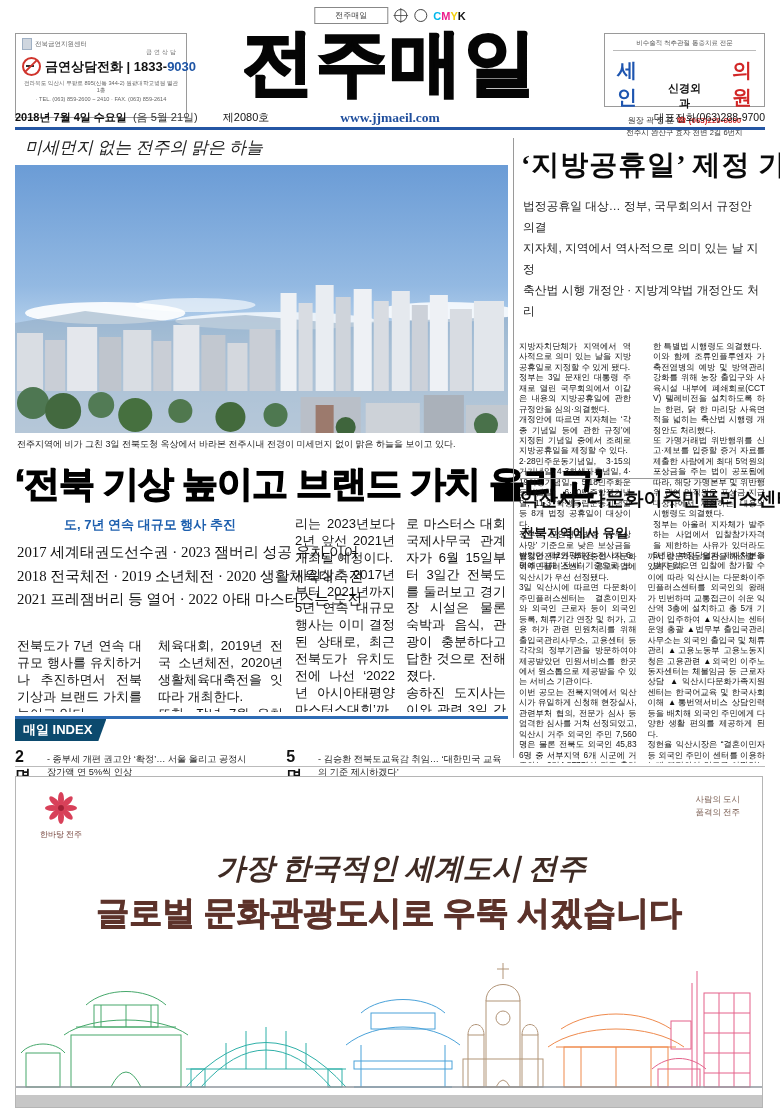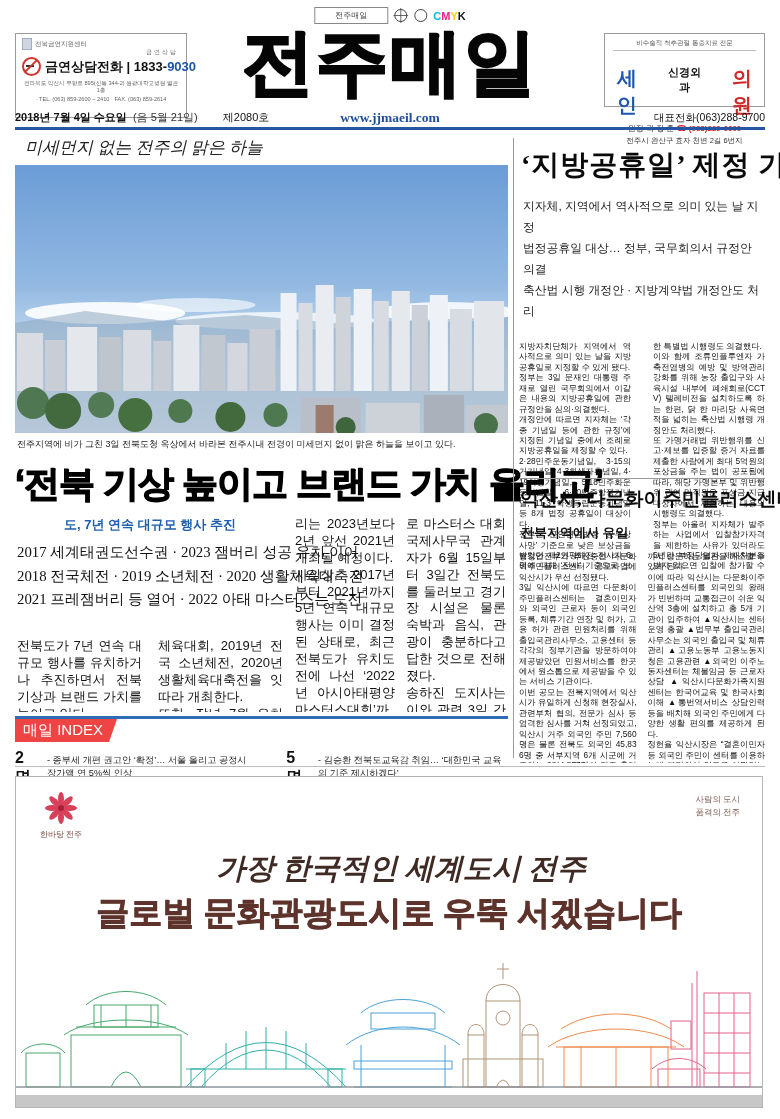--- a/index.html
+++ b/index.html
@@ -29,21 +29,21 @@
   .ad-left .phone-line .blue{color:#1f55a5;}
   .ad-left .addr,.ad-left .tel{font-size:5.6px;color:#666;margin-top:4px;line-height:1.3;text-align:center;}
   .ad-left .tel{margin-top:1px;}
   
   .masthead{position:absolute;left:50%;top:26px;transform:translateX(-50%);
     font-size:72px;line-height:1;font-weight:900;color:#050505;letter-spacing:2px;
     -webkit-text-stroke:2.5px #050505;white-space:nowrap;}
   .ad-right{position:absolute;left:604px;top:33px;width:161px;height:74px;
     border:1px solid #9a9a9a;padding:5px 4px;box-sizing:border-box;text-align:center;}
   .ad-right .top{font-size:6.5px;color:#555;border-bottom:1px solid #bbb;padding-bottom:2px;margin:0 4px;}
-  .ad-right .name{display:flex;justify-content:center;align-items:flex-start;gap:20px;margin-top:14px;}
+  .ad-right .name{display:flex;justify-content:center;align-items:flex-end;gap:20px;margin-top:6px;}
   .ad-right .nm-blue{font-size:20px;font-weight:900;color:#1d55b0;}
   .ad-right .nm-mid{font-size:11px;font-weight:bold;color:#111;}
   .ad-right .nm-red{font-size:20px;font-weight:900;color:#d22727;}
   .ad-right .dir{font-size:8px;color:#333;margin-top:4px;}
   .ad-right .dir .ph{color:#d22727;font-weight:bold;}
   .ad-right .addr{font-size:7.5px;color:#333;margin-top:2px;}
   
   .dateline{position:absolute;left:15px;top:110px;width:750px;height:15px;font-size:11px;}
   .dl-date{font-weight:bold;color:#111;}
   .dl-lunar{color:#333;font-weight:normal;margin-left:3px;}
@@ -84,22 +84,22 @@
   .rt-col{flex:1;font-size:8.3px;line-height:1.26;text-align:justify;word-break:break-all;
     white-space:pre-line;color:#111;overflow:hidden;}
   .a3{position:absolute;left:0;top:348px;width:246px;}
   .a3-headline{font-family:"Liberation Serif",serif;font-size:19px;font-weight:bold;
     color:#0a0a0a;white-space:nowrap;margin-left:1px;}
   .a3-deck{font-size:13px;font-weight:bold;color:#111;margin:12px 0 0 2px;}
   .a3-body{display:flex;gap:11px;margin-top:9px;height:212px;overflow:hidden;}
   
   .index-bar{position:absolute;left:15px;top:716px;width:493px;}
   .index-top{height:3px;background:#2e6cb5;}
-  .index-ribbon{display:inline-block;background:#ef4444;color:#fff;font-size:15px;
-    font-weight:normal;padding:2px 14px 2px 8px;
+  .index-ribbon{display:inline-block;background:#0c4a6e;color:#fff;font-size:13px;
+    font-weight:bold;padding:2px 14px 2px 8px;
     clip-path:polygon(0 0,100% 0,calc(100% - 8px) 100%,0 100%);}
   .index-items{display:flex;gap:34px;margin-top:7px;align-items:baseline;}
   .index-item{display:flex;align-items:baseline;gap:14px;}
   .index-page{font-size:16px;font-weight:bold;color:#111;}
   .index-text{font-size:9.2px;color:#222;}
   
   .banner{position:absolute;left:15px;top:776px;width:748px;height:332px;
     border:1px solid #b5b5b5;box-sizing:border-box;background:#fff;overflow:hidden;}
   .flower{position:absolute;left:24px;top:14px;text-align:center;}
   .flower .cap{font-size:8px;color:#7a4a42;margin-top:0px;font-family:"Liberation Serif",serif;}
@@ -259,22 +259,22 @@
 송하진 도지사는 이와 관련 3일 간부회의에서 “7년 연속 대규모 행사 개최는 전북 기상을 높이고 브랜드 가치를 올리는 좋은 기회”라며 “대회 성공 개최에 모든 역량을 집중해 달라”고 강조했다. /김장성기자</div>
       </div>
     </div>
   </div>
 
   <div class="v-divider"></div>
 
   <div class="right-region">
     <div class="a2-headline">‘지방공휴일’ 제정 가능</div>
     <div class="a2-decks">
+      <div>법정공휴일 대상… 정부, 국무회의서 규정안 의결</div>
       <div>지자체, 지역에서 역사적으로 의미 있는 날 지정</div>
-      <div>법정공휴일 대상… 정부, 국무회의서 규정안 의결</div>
       <div>축산법 시행 개정안 · 지방계약법 개정안도 처리</div>
     </div>
     <div class="a2-body">
       <div class="rt-col">지방자치단체가 지역에서 역사적으로 의미 있는 날을 지방공휴일로 지정할 수 있게 됐다.
 정부는 3일 문재인 대통령 주재로 열린 국무회의에서 이같은 내용의 지방공휴일에 관한 규정안을 심의·의결했다.
 개정안에 따르면 지자체는 ‘각종 기념일 등에 관한 규정’에 지정된 기념일 중에서 조례로 지방공휴일을 제정할 수 있다.
 2·28민주운동기념일, 3·15의거기념일, 4·3희생자추념일, 4·19혁명기념일, 5.18민주화운동기념일, 6·10민주항쟁기념일, 11·3 학생독립운동기념일 등 8개 법정 공휴일이 대상이다.
 정부는 군인연금법상 ‘공무상 사망’ 기준으로 낮은 보상금을 받았던 제2연평해전 전사자 6명에 대해 ‘전사’ 기준으로 보상금을 상향해 지급하는 제2연평해전 전사자 보상에 관</div>
       <div class="rt-col">한 특별법 시행령도 의결했다.
 이와 함께 조류인플루엔자 가축전염병의 예방 및 방역관리 강화를 위해 농장 출입구와 사육시설 내부에 폐쇄회로(CCTV) 텔레비전을 설치하도록 하는 한편, 닭 한 마리당 사육면적을 넓히는 축산법 시행령 개정안도 처리했다.

